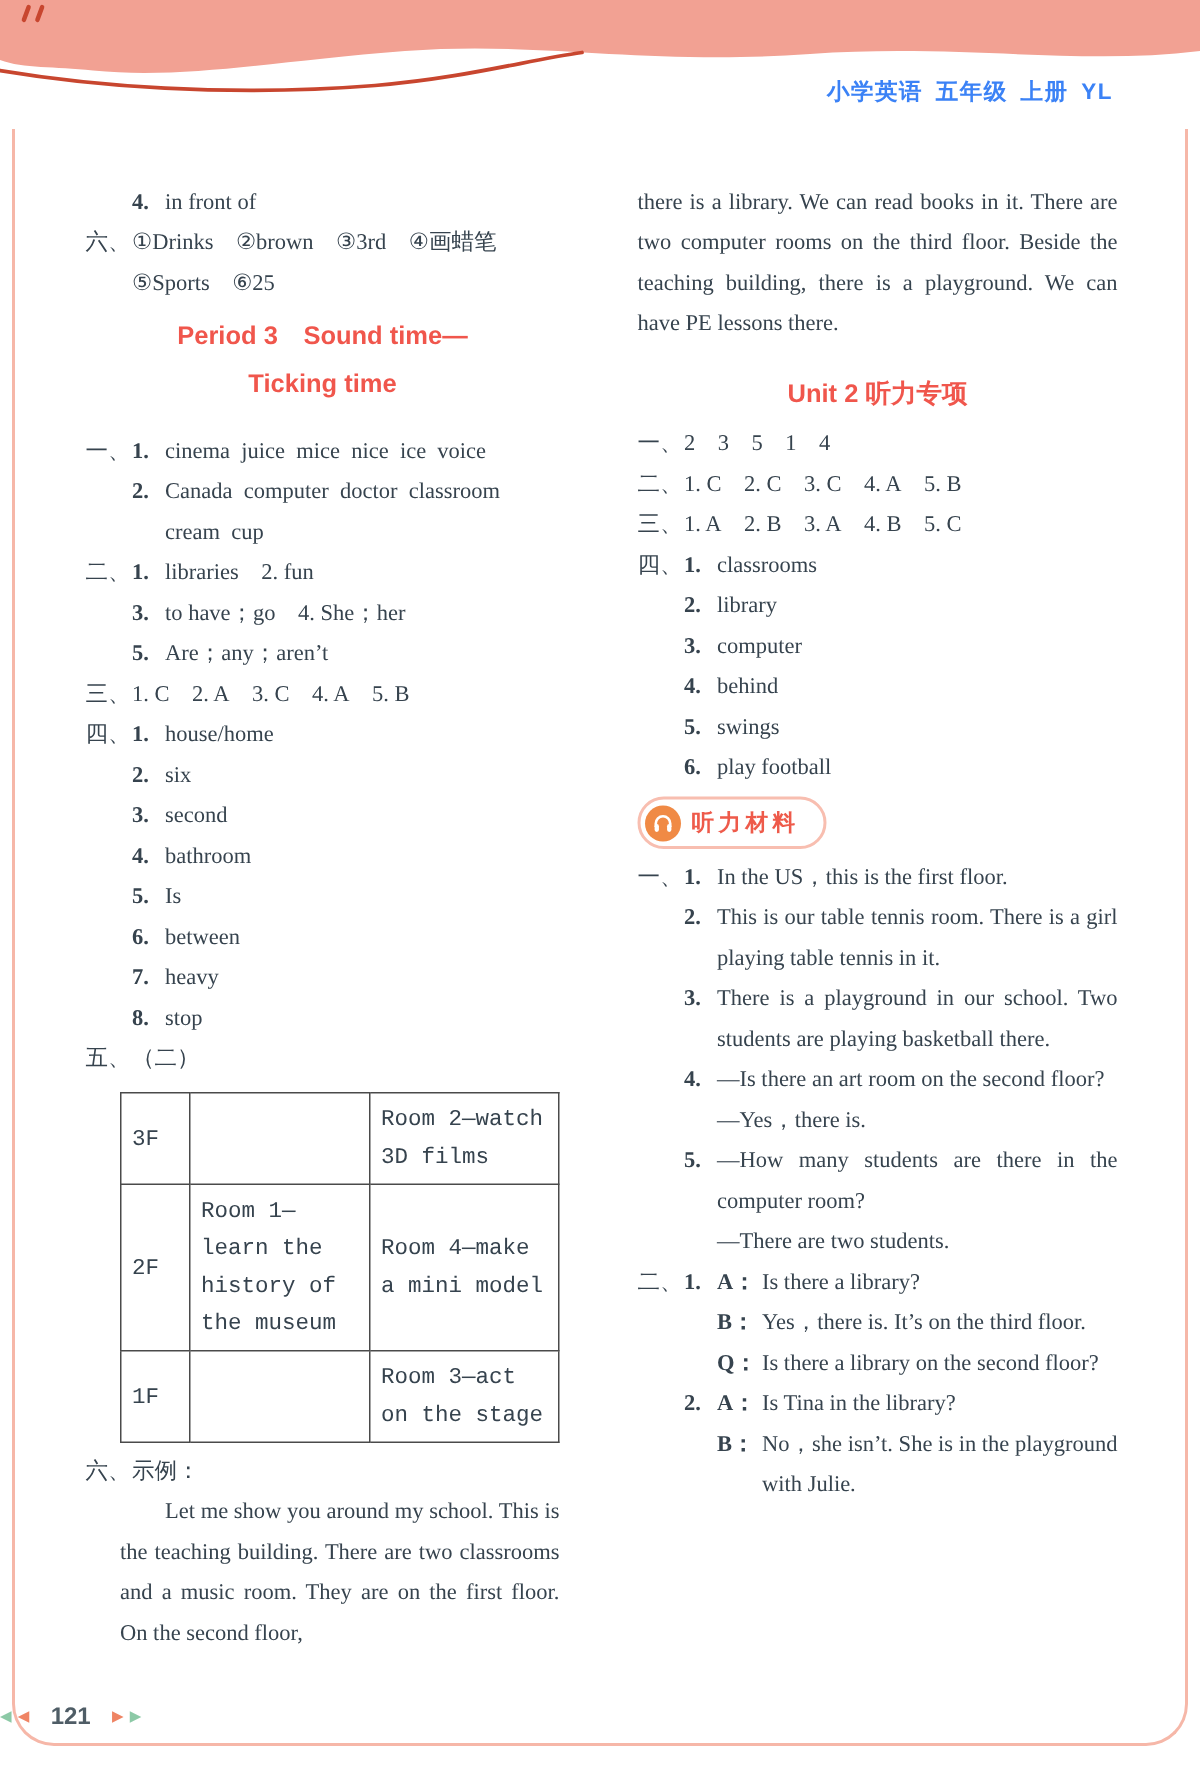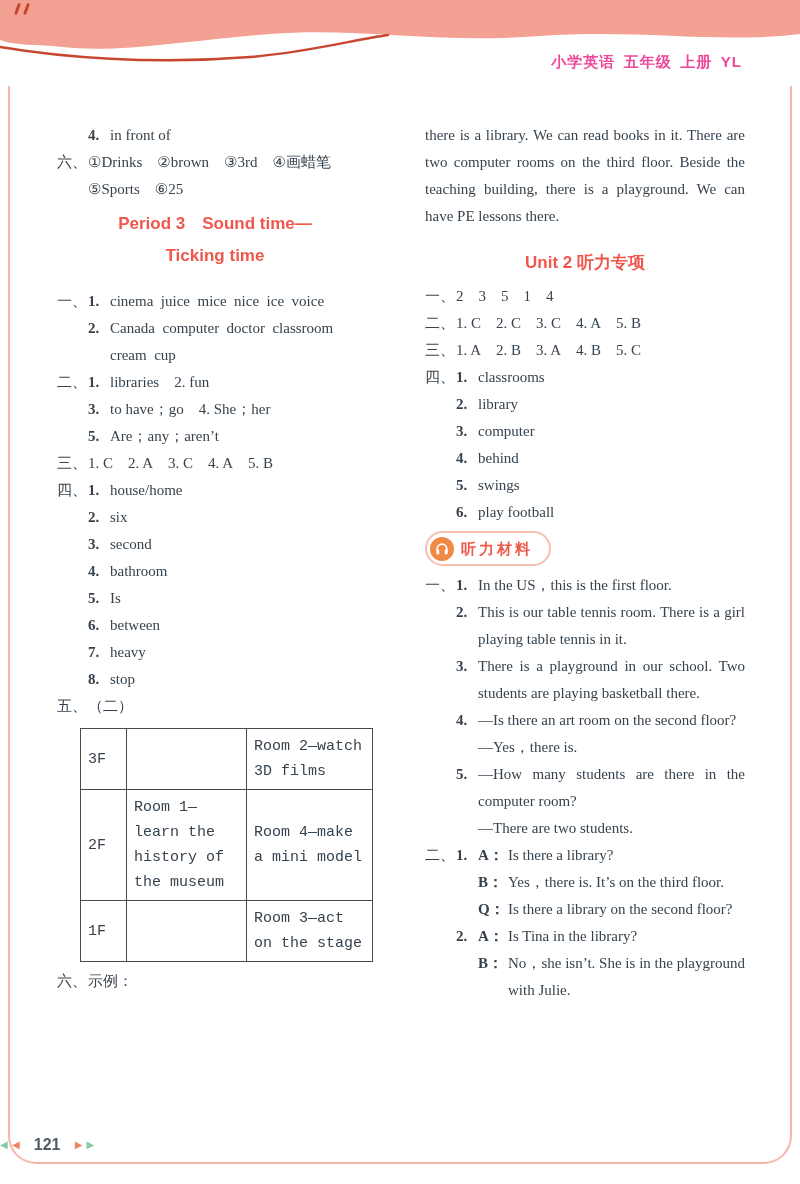--- a/index.html
+++ b/index.html
@@ -10,21 +10,21 @@
     font-family:"Liberation Serif","DejaVu Serif",serif;
     font-size:15px; line-height:27px; color:#36434e;
   }
   .band { position:absolute; top:0; left:0; display:block; }
   .tick { position:absolute; width:3px; height:12px; background:#c8462f; border-radius:2px; transform:rotate(20deg); }
   .tick1 { left:16px; top:3px; }
   .tick2 { left:25px; top:3px; }
   .edition {
     position:absolute; top:48px; right:58px;
     font-family:"Liberation Sans","DejaVu Sans",sans-serif;
-    font-weight:700; font-size:15px; color:#ec4899; letter-spacing:1px;
+    font-weight:700; font-size:15px; color:#3b82f6; letter-spacing:1px;
   }
   .frame {
     position:absolute; left:8px; right:8px; top:86px; bottom:20px;
     border:2px solid #f6b7a8; border-top:none;
     border-radius:0 0 28px 28px; pointer-events:none;
   }
   .content { position:absolute; top:122px; left:57px; right:55px; display:flex; gap:52px; }
   .colL { width:316px; flex:none; }
   .colR { flex:1; min-width:0; }
 
@@ -219,20 +219,21 @@
           <td></td>
           <td>Room 3—act on the stage</td>
         </tr>
       </tbody>
         </table>
 
       <div class="row">
         <span class="mk">六、</span>
         <div class="rc">示例：</div>
       </div>
+      <div class="para just indent">Let me show you around my school. This is the teaching building. There are two classrooms and a music room. They are on the first floor. On the second floor,</div>
 
     </div>
 
     <div class="colR">
 
       <div class="just">there is a library. We can read books in it. There are two computer rooms on the third floor. Beside the teaching building, there is a playground. We can have PE lessons there.</div>
 
       <div class="heading u2">Unit 2 听力专项</div>
 
       <div class="row">

